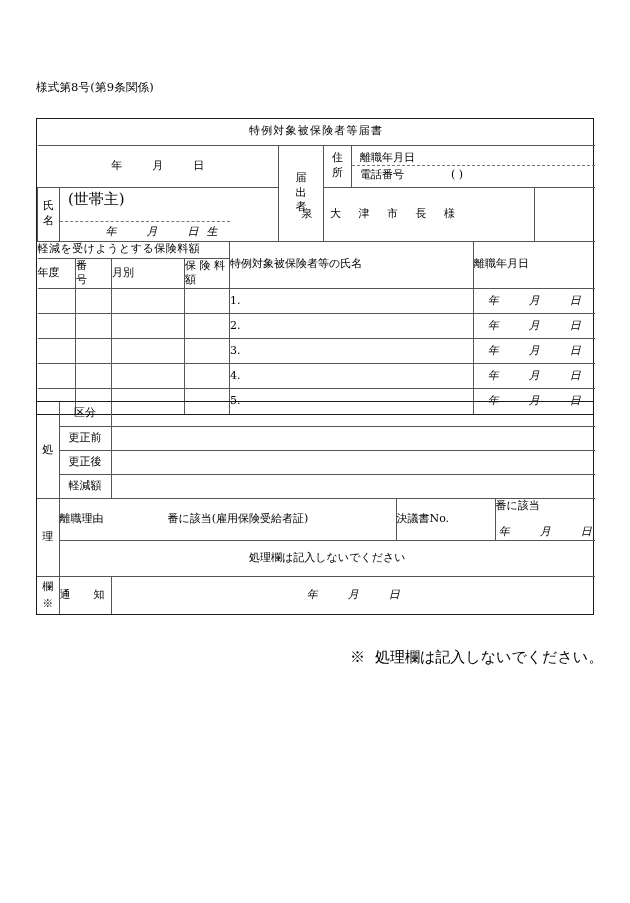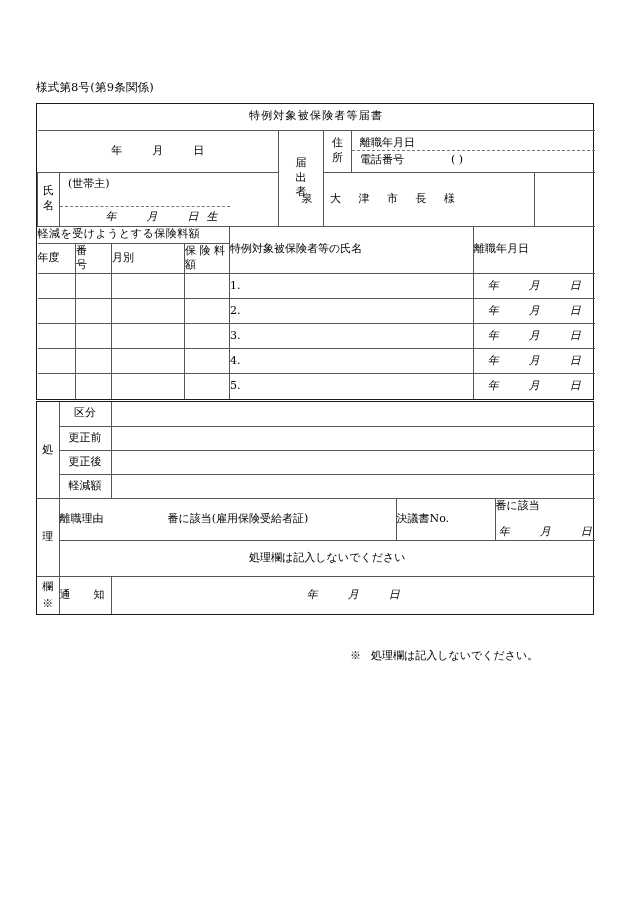--- a/index.html
+++ b/index.html
@@ -25,21 +25,21 @@
     position: absolute;
     left: 36px;
     top: 80px;
     font-size: 11.5px;
     letter-spacing: 0.2px;
     white-space: nowrap;
   }
   .sheet {
     position: absolute;
     left: 36px;
-    top: 103px;
+    top: 118px;
     width: 558px;
     border: 1.6px solid #1a1a1a;
     box-sizing: border-box;
   }
   table.grid {
     border-collapse: collapse;
     width: 100%;
     table-layout: fixed;
   }
   table.grid td {
@@ -92,21 +92,21 @@
     border-bottom: 1px dashed #777;
     font-size: 11px;
     white-space: nowrap;
     box-sizing: border-box;
   }
   .addr-line.last { border-bottom: 0; }
   .name-line {
     height: 22px;
     line-height: 22px;
     padding-left: 8px;
-    font-size: 11px;
+    font-size: 15px;
     box-sizing: border-box;
   }
   .dashed-b { border-bottom: 1px dashed #777; }
   .birth-line {
     height: 19px;
     line-height: 19px;
     font-size: 11px;
     text-align: right;
     padding-right: 12px;
     box-sizing: border-box;
@@ -185,21 +185,21 @@
     height: 38px;
     text-align: center;
     font-size: 11px;
   }
   .notice-cell i { display: inline-block; }
 
   .footnote {
     position: absolute;
     left: 350px;
     top: 648px;
-    font-size: 11px;
+    font-size: 15px;
     white-space: nowrap;
   }
   .footnote .mark { display: inline-block; margin-right: 10px; }
 </style>
 </head>
 <body>
 
 <div class="page">
 
   <div class="form-code">様式第8号(第9条関係)</div>

